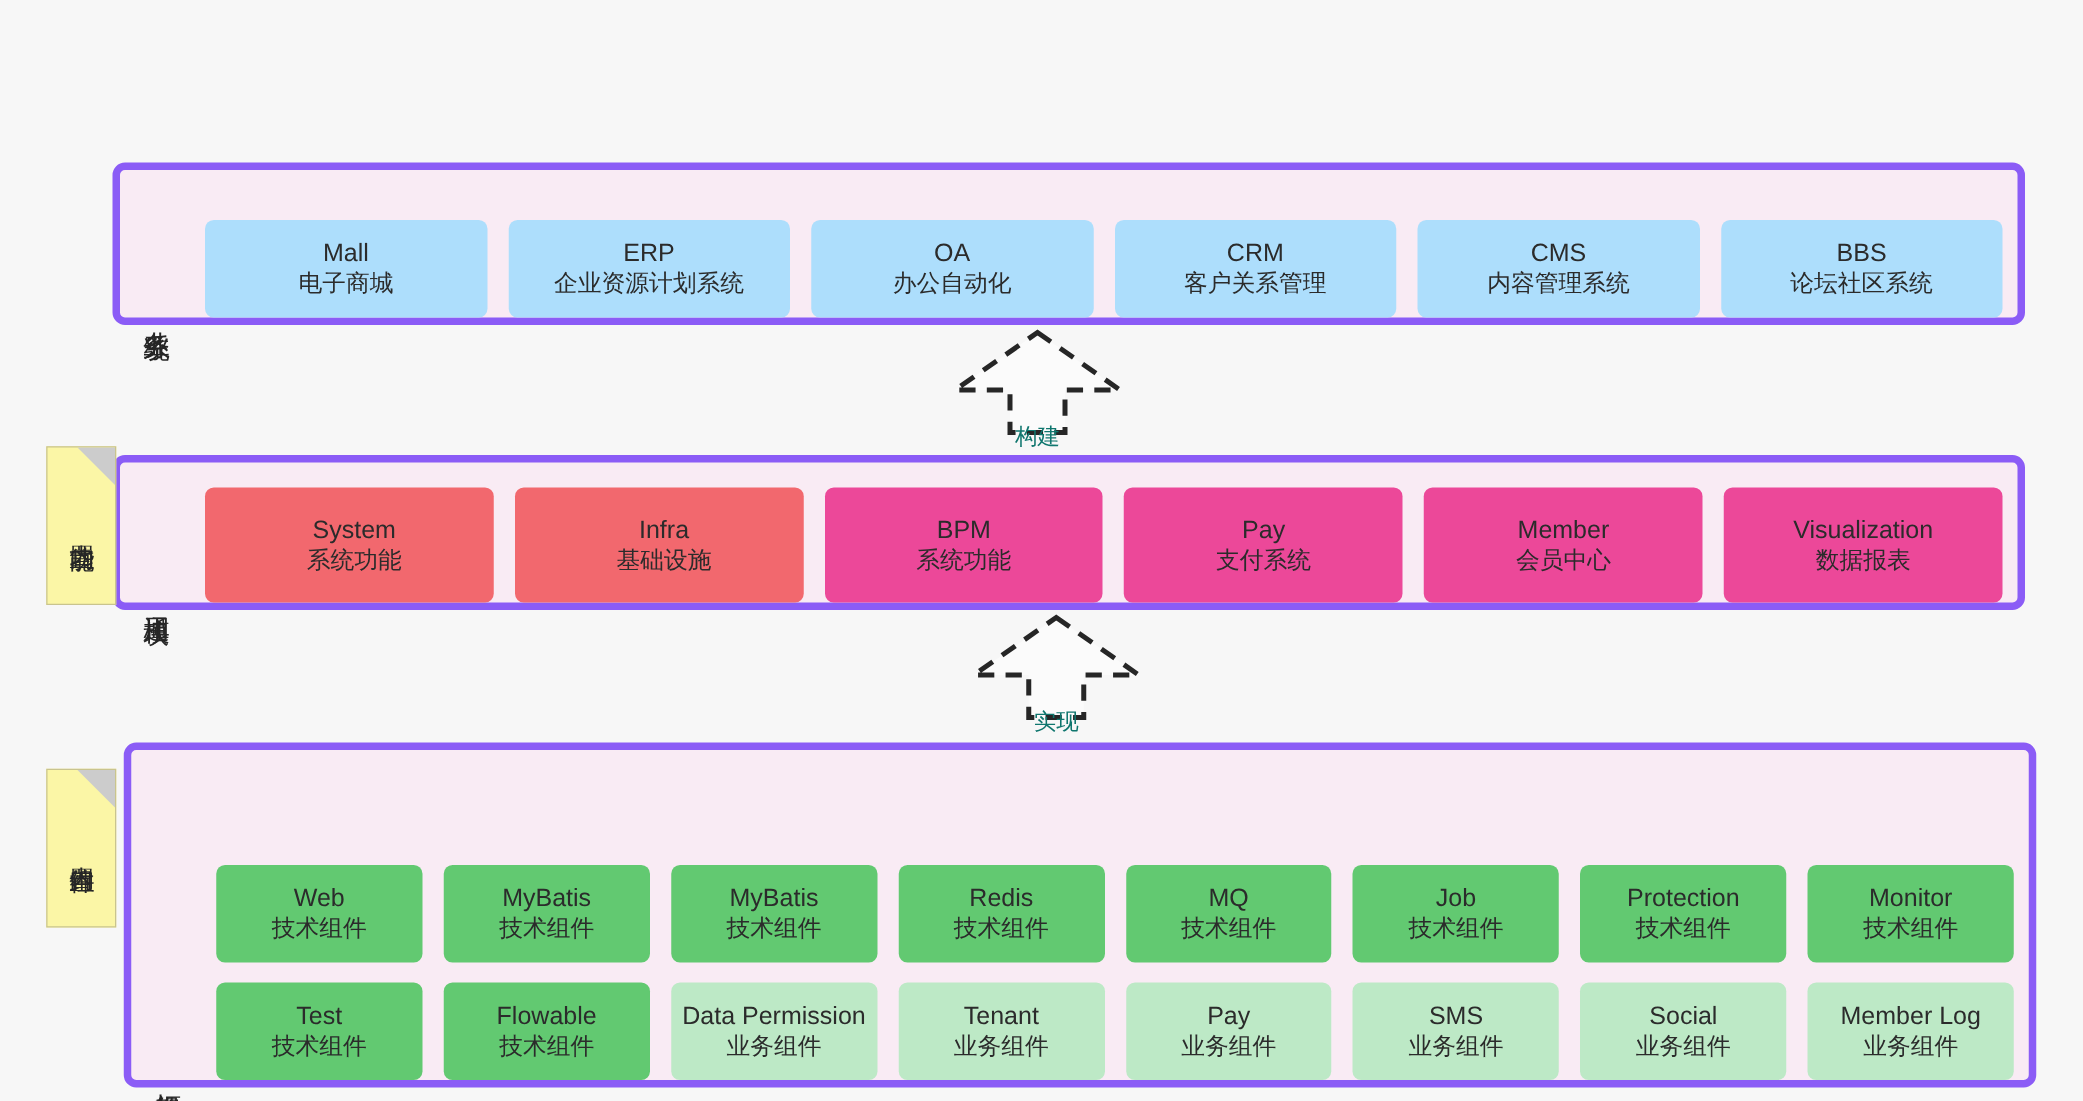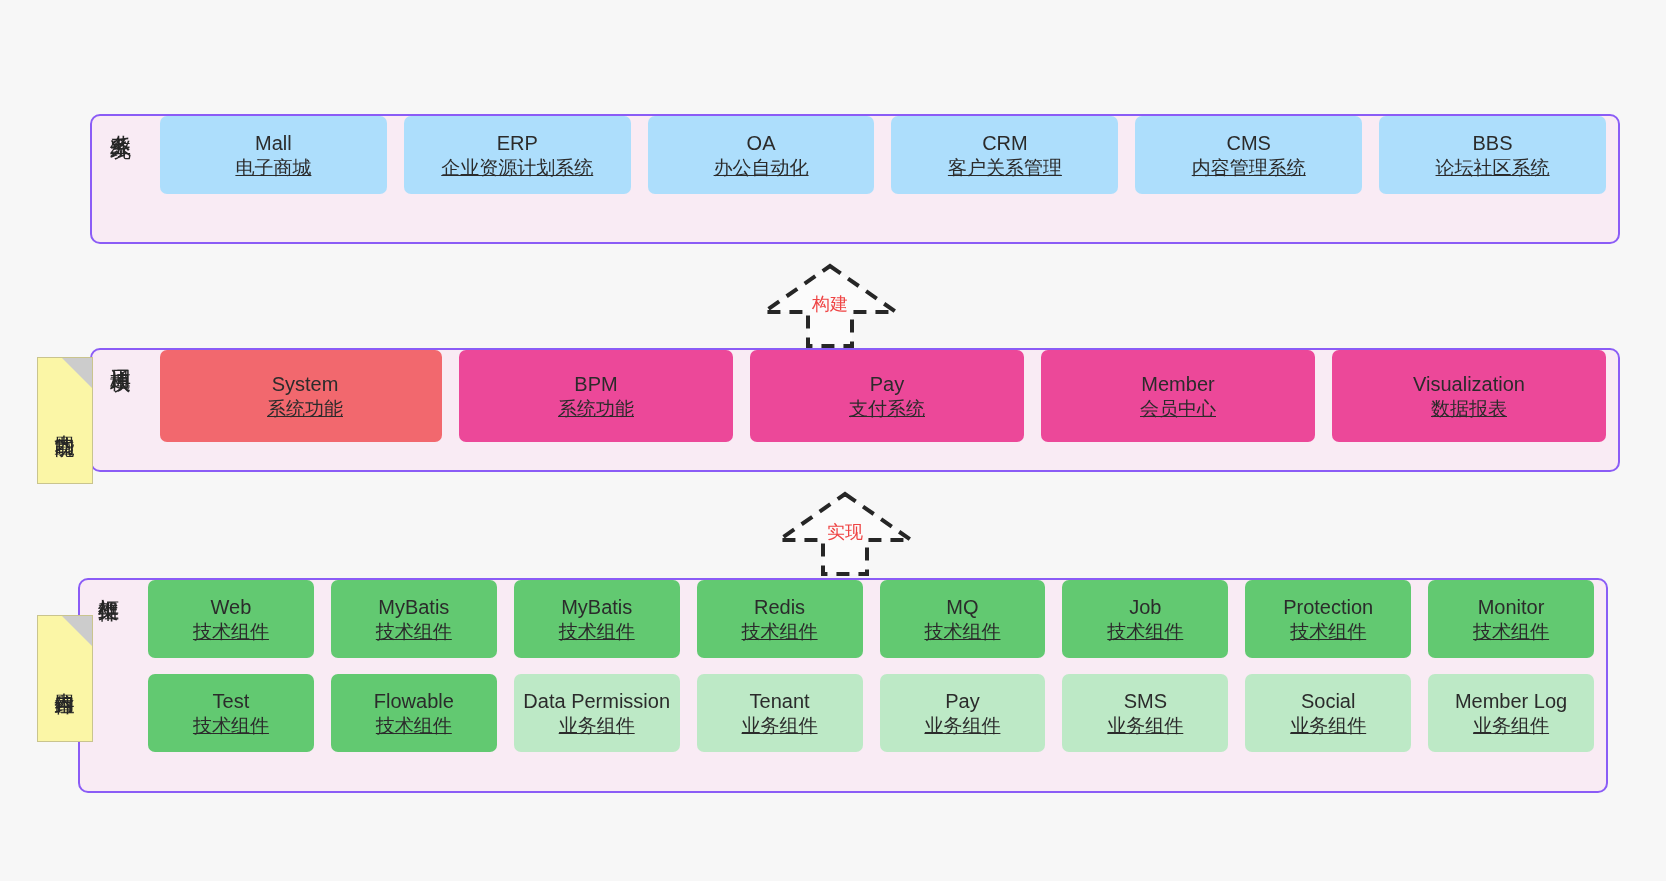--- a/index.html
+++ b/index.html
@@ -13,24 +13,25 @@
     width: 1666px;
     height: 881px;
     background: #f7f7f7;
     overflow: hidden;
   }
 
   
   .layer {
     position: absolute;
     background: #f9ebf4;
-    border: 2px solid #8b5cf6;
+    border: 6px solid #8b5cf6;
     border-radius: 10px;
     display: flex;
-    align-items: flex-start;
+    align-items: flex-end;
+    margin-top: 16px;
   }
   .layer-title {
     width: 56px;
     flex: 0 0 56px;
     display: flex;
     align-items: center;
     justify-content: center;
     font-size: 21px;
     color: #262626;
     line-height: 1.18;
@@ -63,21 +64,21 @@
     display: flex;
     flex-direction: column;
     align-items: center;
     justify-content: center;
     text-align: center;
     color: #2b2b2b;
     line-height: 1.22;
     padding: 6px 4px;
   }
   .node .en { font-size: 20px; }
-  .node .cn { font-size: 19px; text-decoration: underline; }
+  .node .cn { font-size: 19px; }
 
   .biz      { background: #addefc; height: 78px; }
   .mod-core { background: #f2686e; height: 92px; padding-left: 12px; }
   .mod-soft { background: #ec4899; height: 92px; }
   .fw-tech  { background: #62c971; height: 78px; }
   .fw-biz   { background: #bde9c6; height: 78px; }
 
   
   .note {
     position: absolute;
@@ -103,23 +104,24 @@
   }
 
   
   .connector { position: absolute; }
   .connector svg { display: block; overflow: visible; }
   .connector .conn-label {
     position: absolute;
     left: 50%;
     transform: translateX(-50%);
     font-size: 18px;
-    color: #ef4444;
+    color: #0f766e;
     background: transparent;
     white-space: nowrap;
+    margin-top: 45px;
   }
 </style>
 </head>
 <body>
 
 <div id="stage">
 
   <div class="layer" style="left:90px; top:114px; width:1530px; height:130px;">
     <div class="layer-title">业务系统</div>
     <div class="layer-body">
@@ -160,20 +162,24 @@
   </div>
 
   <div class="layer" style="left:90px; top:348px; width:1530px; height:124px;">
     <div class="layer-title">通用模块</div>
     <div class="layer-body">
       <div class="row">
         <div class="node mod-core">
           <span class="en">System</span>
           <span class="cn">系统功能</span>
         </div>
+        <div class="node mod-core">
+          <span class="en">Infra</span>
+          <span class="cn">基础设施</span>
+        </div>
         <div class="node mod-soft">
           <span class="en">BPM</span>
           <span class="cn">系统功能</span>
         </div>
         <div class="node mod-soft">
           <span class="en">Pay</span>
           <span class="cn">支付系统</span>
         </div>
         <div class="node mod-soft">
           <span class="en">Member</span>
@@ -192,21 +198,21 @@
     <span>内置功能</span>
   </div>
 
   <div class="connector" style="left:775px; top:490px; width:140px; height:86px;">
     <svg width="140" height="86" viewBox="0 0 140 86">
       <path d="M 70 4 L 136 50 L 92 50 L 92 84 L 48 84 L 48 50 L 4 50 Z" fill="#fbfbfb" stroke="#262626" stroke-width="4" stroke-dasharray="13,9" stroke-linejoin="miter"></path>
     </svg>
     <span class="conn-label" style="top:30px;">实现</span>
   </div>
 
-  <div class="layer" style="left:78px; top:578px; width:1530px; height:215px;">
+  <div class="layer" style="left:99px; top:578px; width:1530px; height:276px;">
     <div class="layer-title">框架组件</div>
     <div class="layer-body">
 
       <div class="row">
         <div class="node fw-tech">
           <span class="en">Web</span>
           <span class="cn">技术组件</span>
         </div>
         <div class="node fw-tech">
           <span class="en">MyBatis</span>

